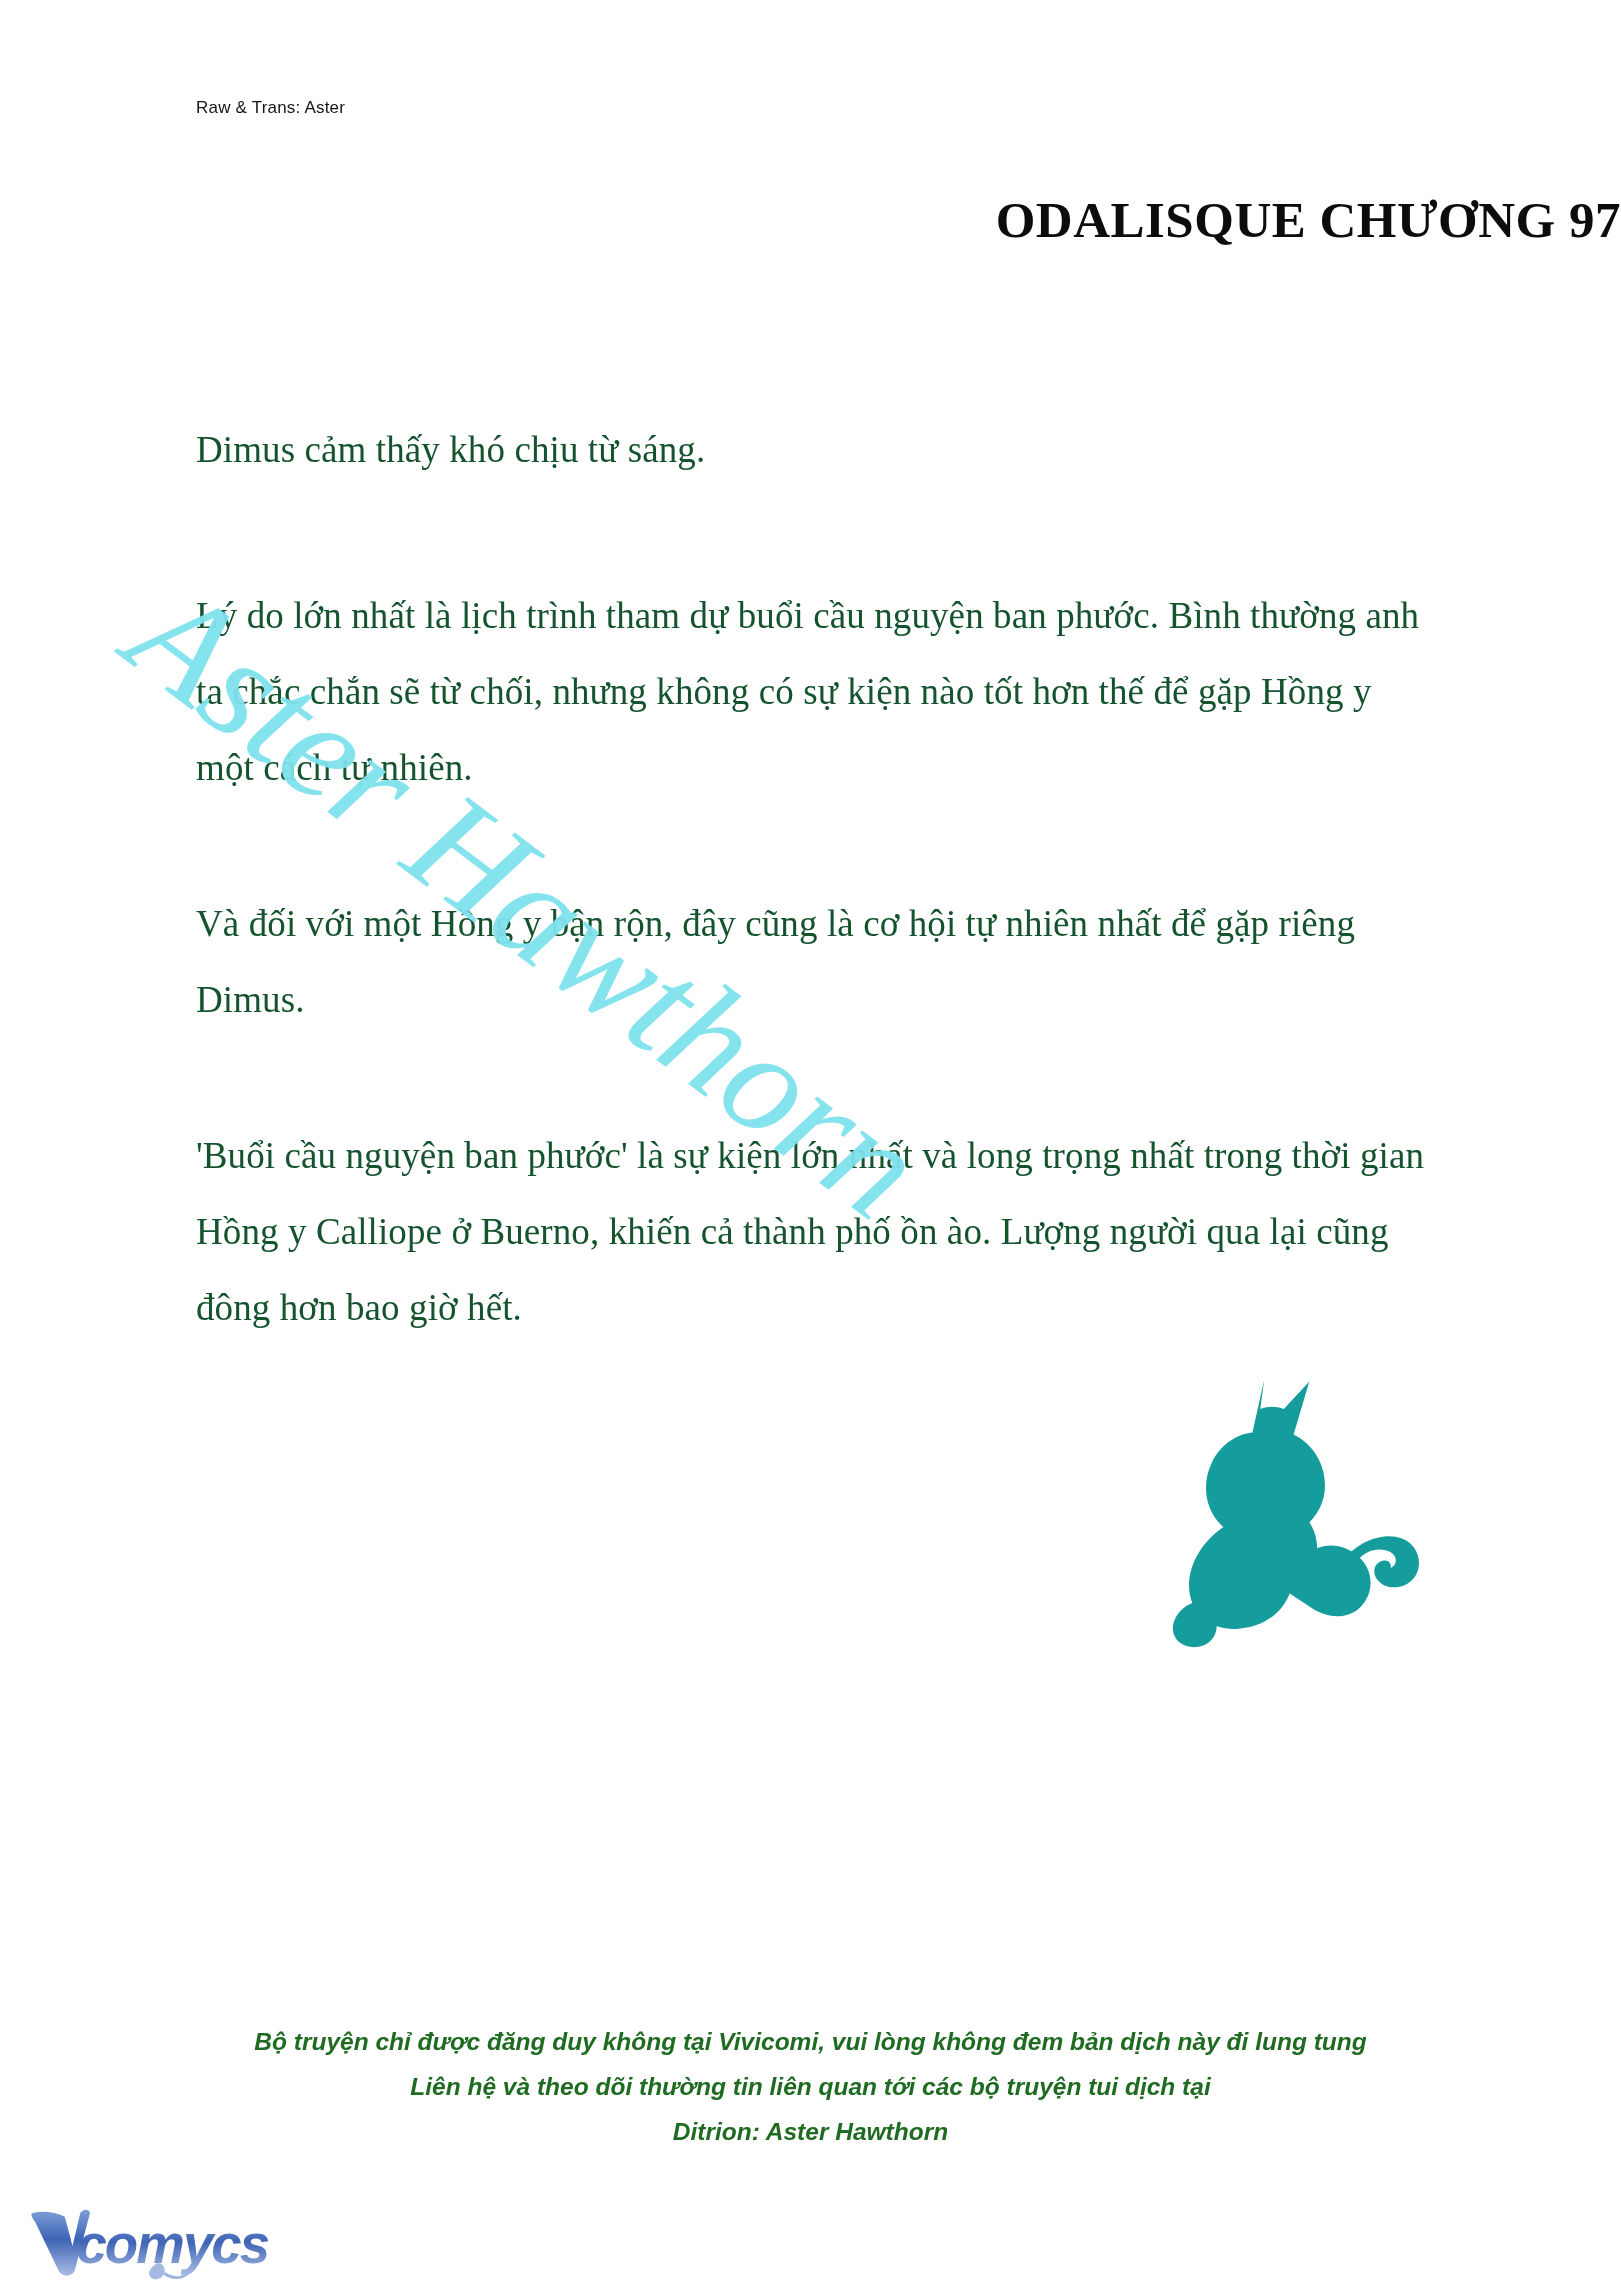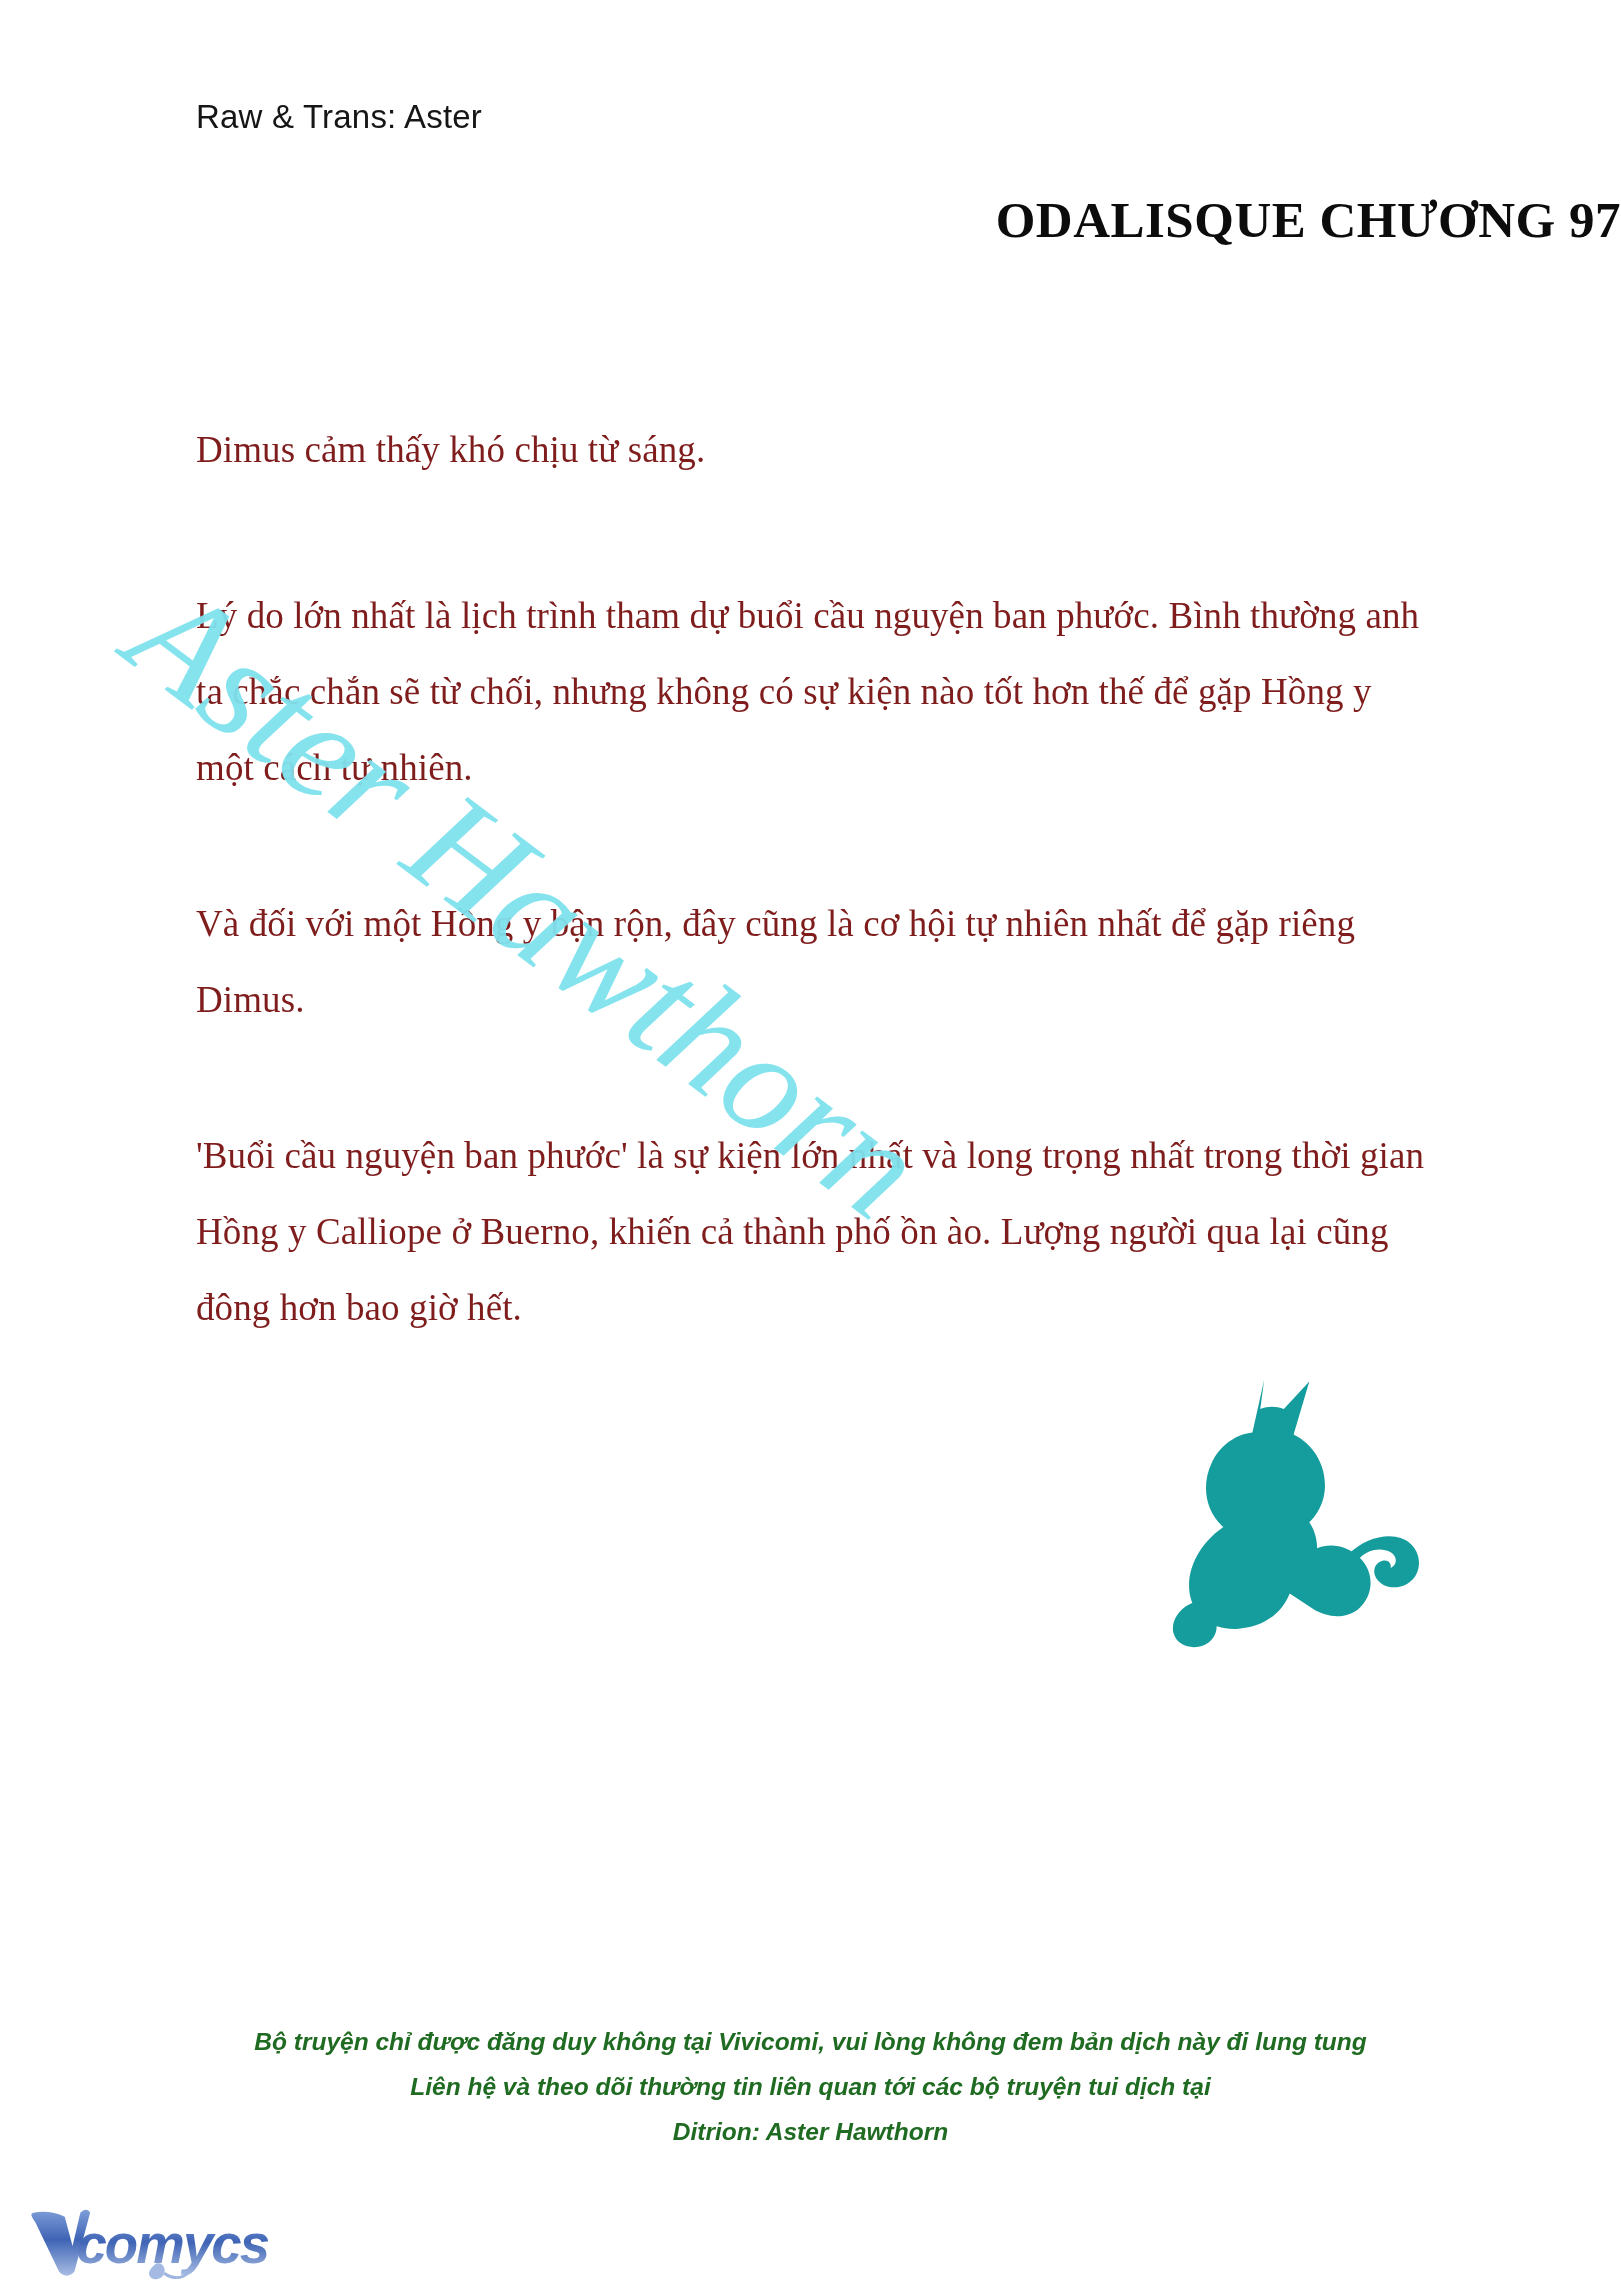--- a/index.html
+++ b/index.html
@@ -8,41 +8,41 @@
     background:#ffffff;
     font-family:"Liberation Serif",serif;
     position:relative;overflow:hidden;
   }
   .page{position:relative;width:1621px;height:2293px;}
 
   
   .header-note{
     position:absolute;left:196px;top:98px;
     font-family:"Liberation Sans",sans-serif;
-    font-size:33px;color:#161616;letter-spacing:0.2px;
+    font-size:17px;color:#161616;letter-spacing:0.2px;
     white-space:nowrap;
   }
 
   
   .chapter-title{
     position:absolute;left:0;top:191px;width:1621px;
     text-align:right;
     font-family:"Liberation Serif",serif;
     font-weight:bold;font-size:51px;color:#0c0c0c;
     letter-spacing:0.5px;
   }
 
   
   .body-col{
     position:absolute;left:196px;top:412px;
     width:1255px;
   }
   .para{
     font-family:"Liberation Serif",serif;
-    font-size:37px;line-height:76px;color:#7f1d1d;
+    font-size:37px;line-height:76px;color:#14532d;
     margin:0 0 80px 0;
     max-width:1230px;
     letter-spacing:0.1px;
   }
   .para.p1{margin-bottom:90px;}
   .para.p5{margin-bottom:0;}
 
   
   .watermark{
     position:absolute;left:201px;top:549px;

